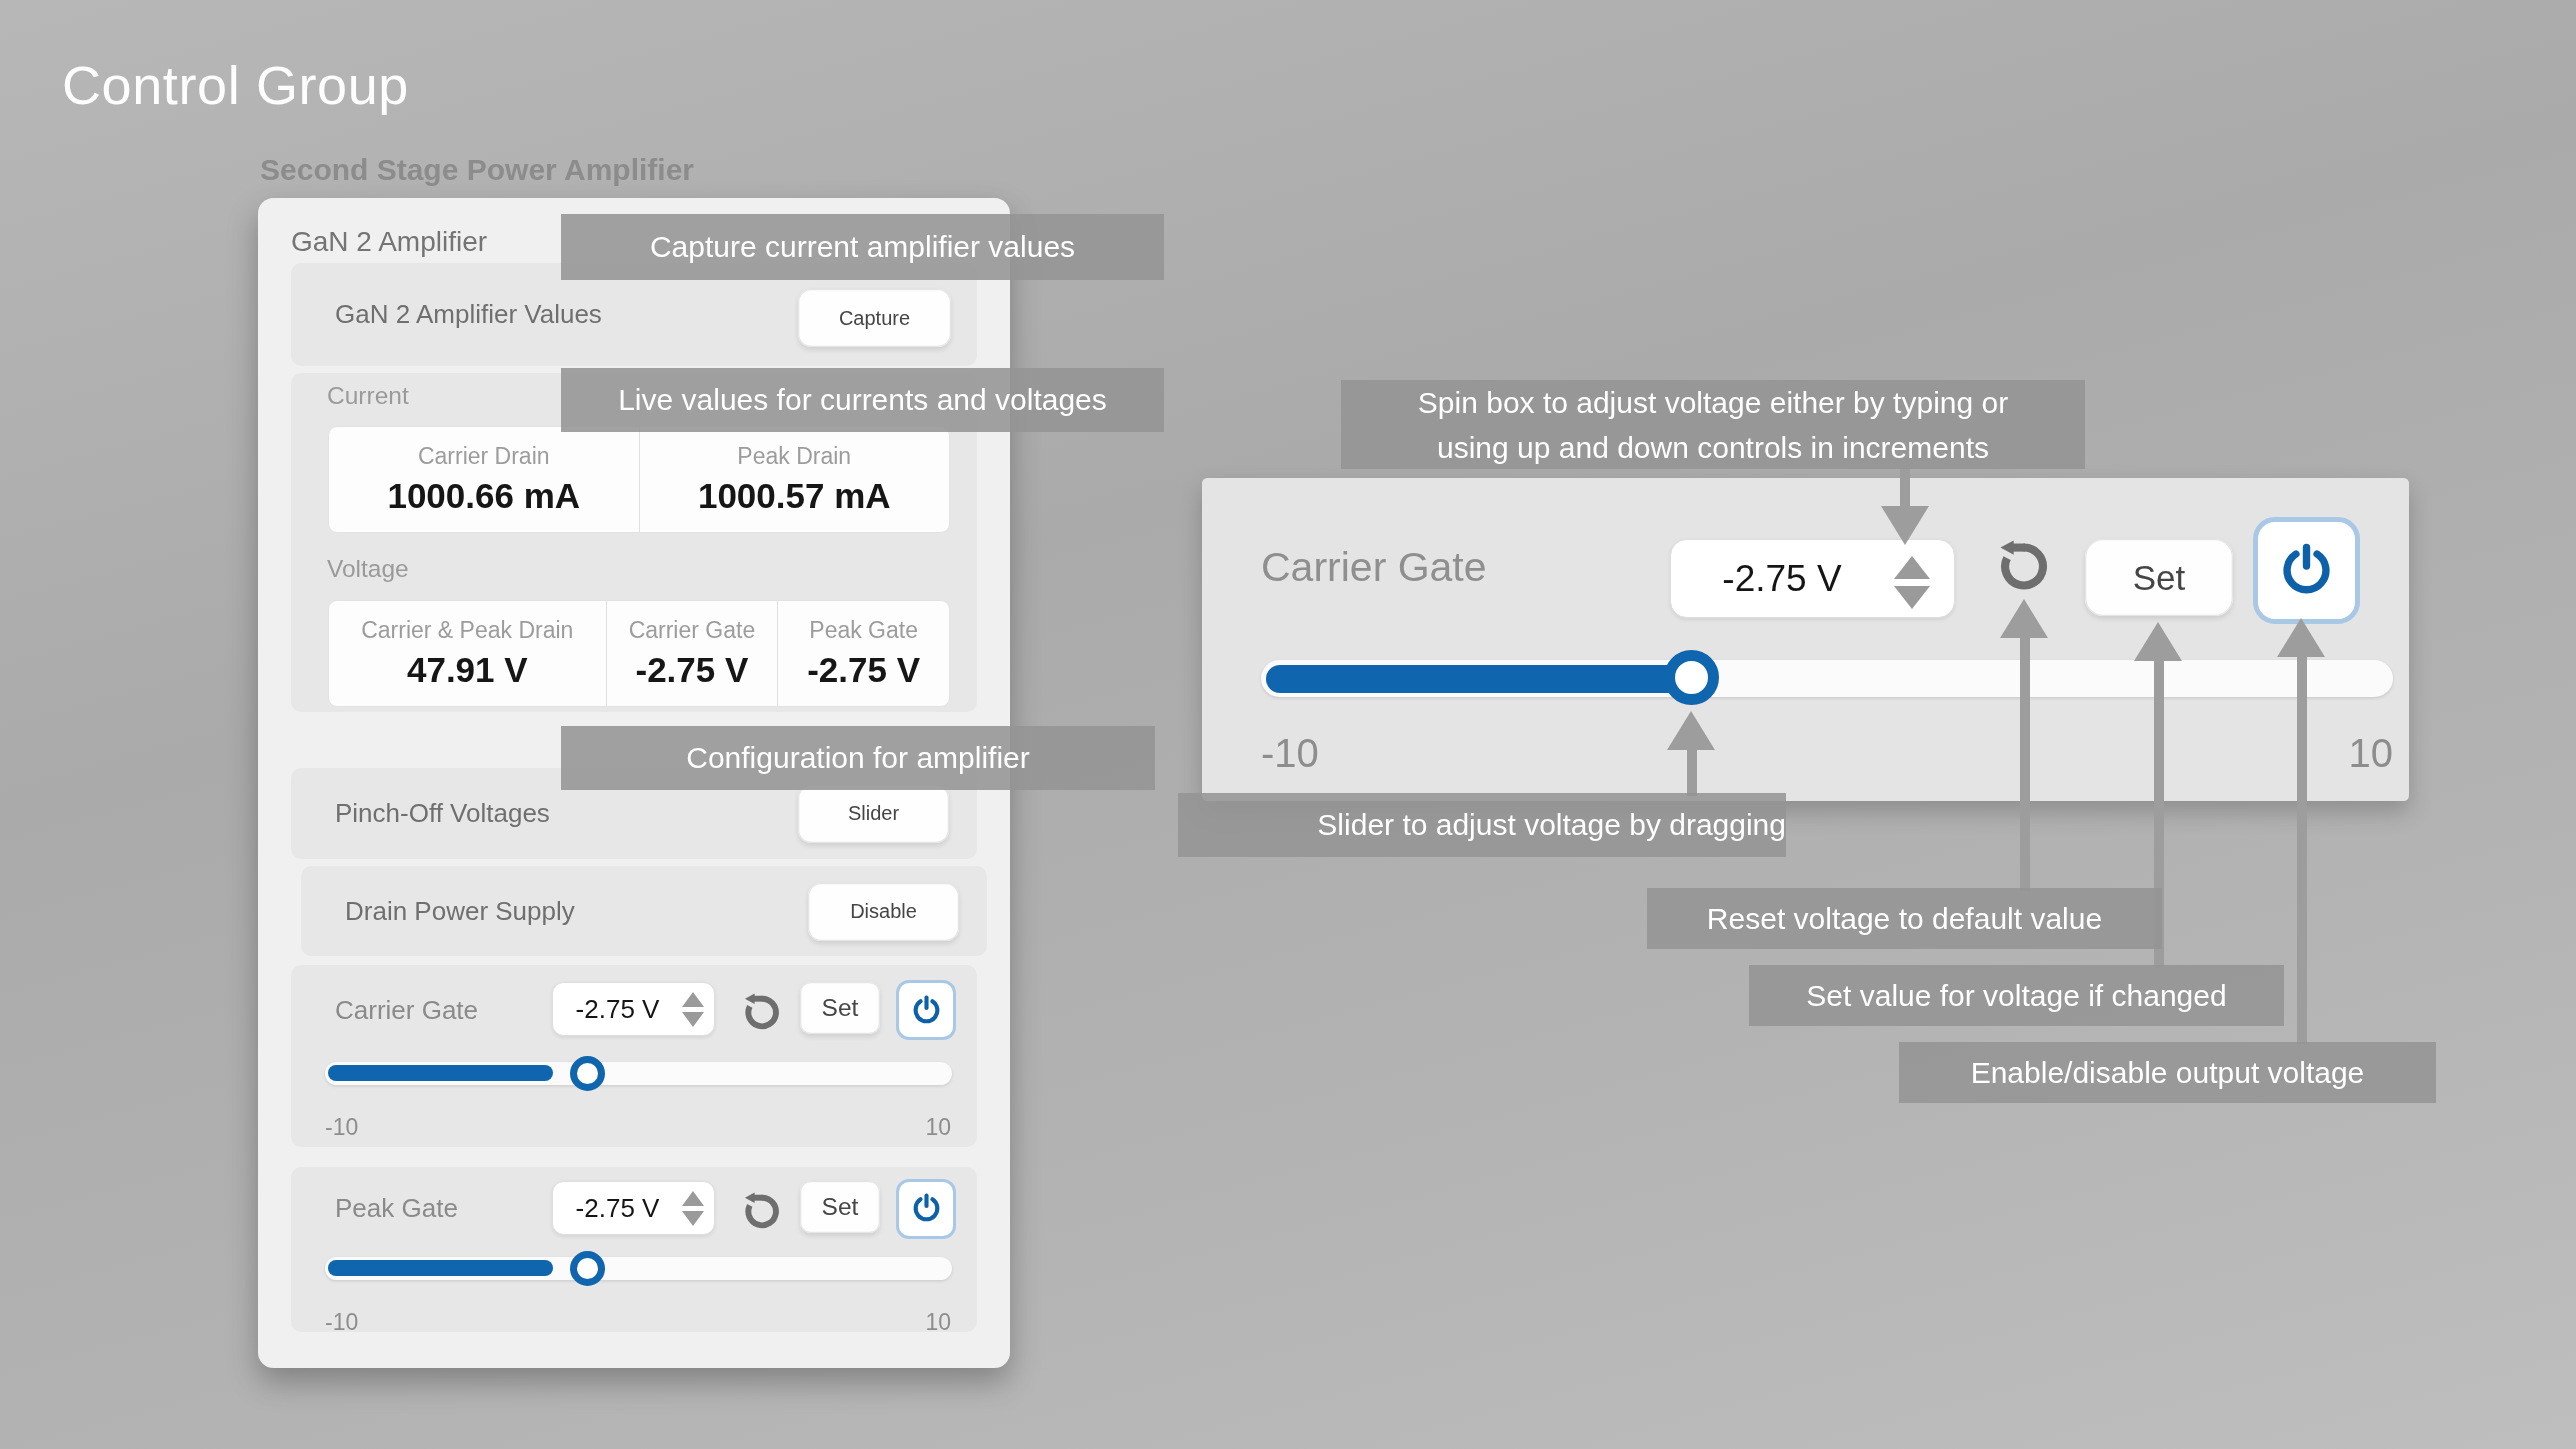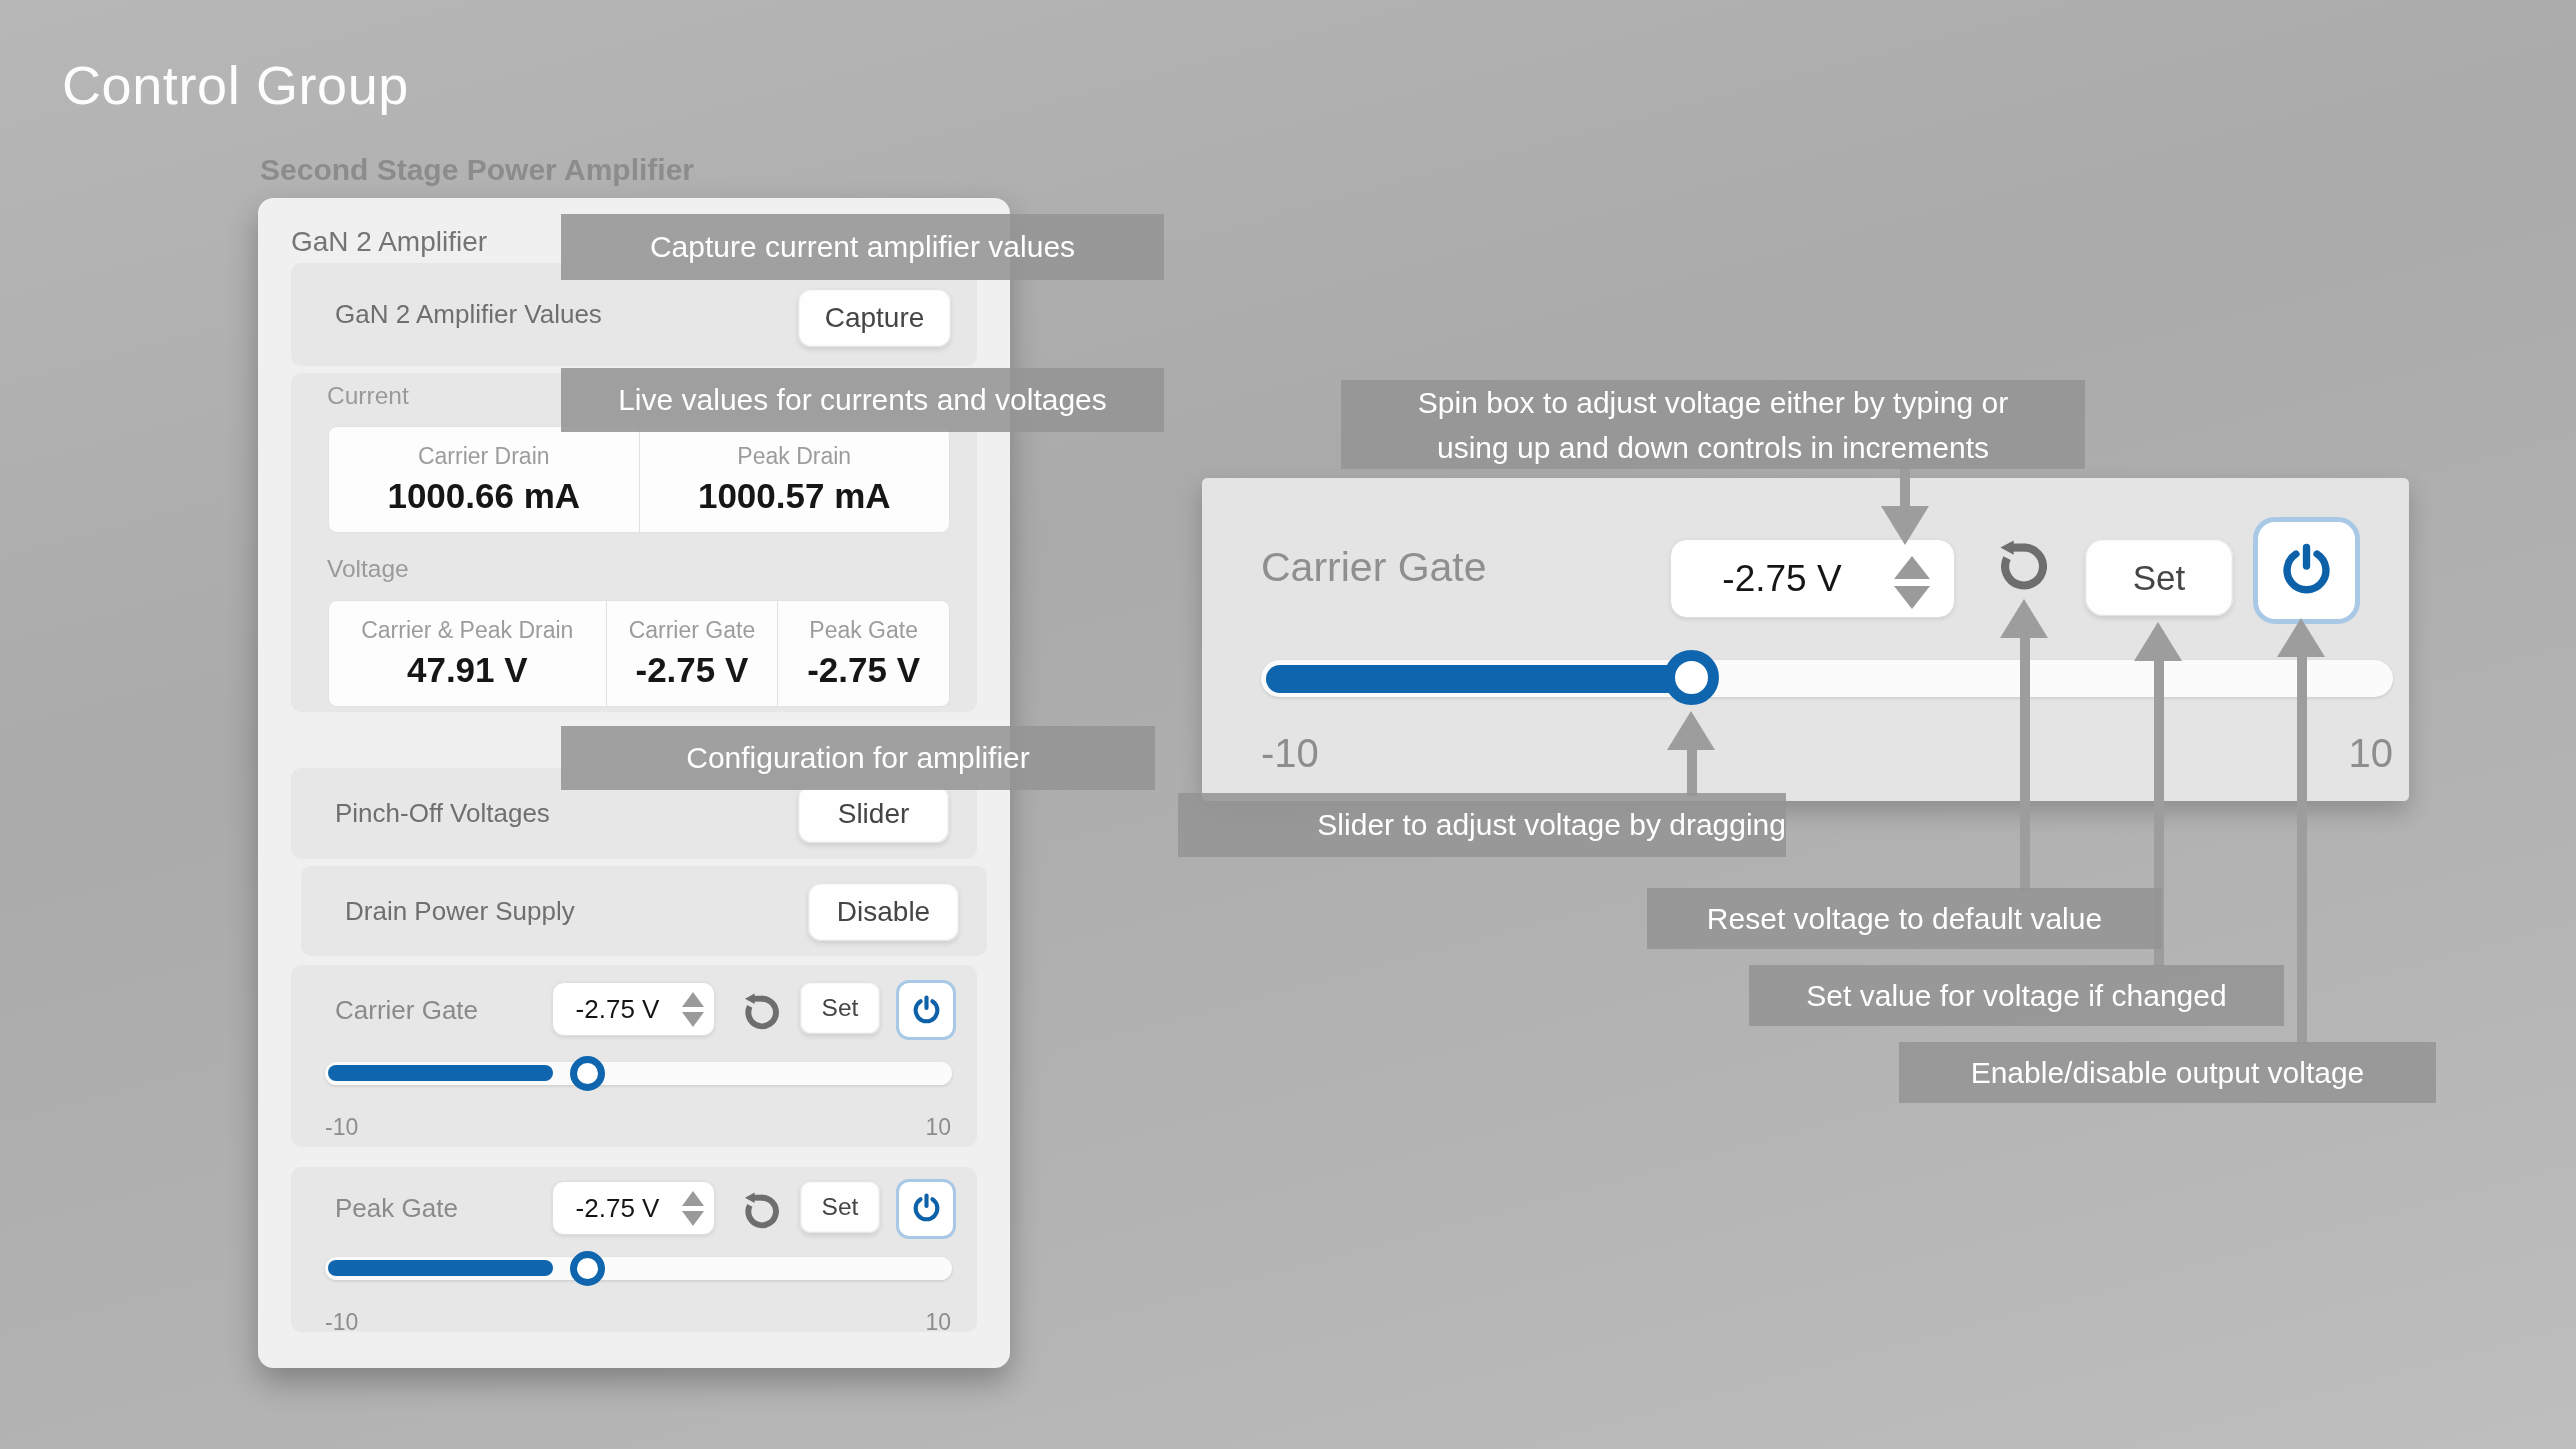--- a/index.html
+++ b/index.html
@@ -22,21 +22,21 @@
     left:1202px;top:478px;width:1207px;height:323px;border-radius:5.2px;background:#e4e4e4;
     box-shadow:0 10.3px 23px rgba(0,0,0,.20);
   }
   .sec-h{color:#747474;font-size:28px;}
   .block{background:#e7e7e7;border-radius:10.3px;}
   .row-label{color:#6f6f6f;font-size:26px;}
   .gray-label{color:#8a8a8a;font-size:26px;}
   
   .wbtn{
     background:#fefefe;border:none;border-radius:13px;box-shadow:0 2.6px 5.2px rgba(0,0,0,.10),0 0 0 1.3px #e5e5e5 inset;
-    color:#454545;font-size:28px;font-family:inherit;display:flex;align-items:center;justify-content:center;cursor:pointer;
+    color:#454545;font-size:20px;font-family:inherit;display:flex;align-items:center;justify-content:center;cursor:pointer;
   }
   
   .card{background:#fdfdfd;border:1.3px solid #e2e2e2;border-radius:9px;display:flex;}
   .cell{flex:1;display:flex;flex-direction:column;align-items:center;justify-content:center;gap:6.4px;}
   .cell + .cell{border-left:1.3px solid #e0e0e0;}
   .cell .c-label{color:#9c9c9c;font-size:23px;}
   .cell .c-value{color:#161616;font-size:35px;font-weight:700;}
   .tiny-label{color:#9a9a9a;font-size:24.5px;}
   
   .spin{background:#fff;border:1.3px solid #dedede;border-radius:11.6px;box-shadow:0 1.9px 3.9px rgba(0,0,0,.08);}

